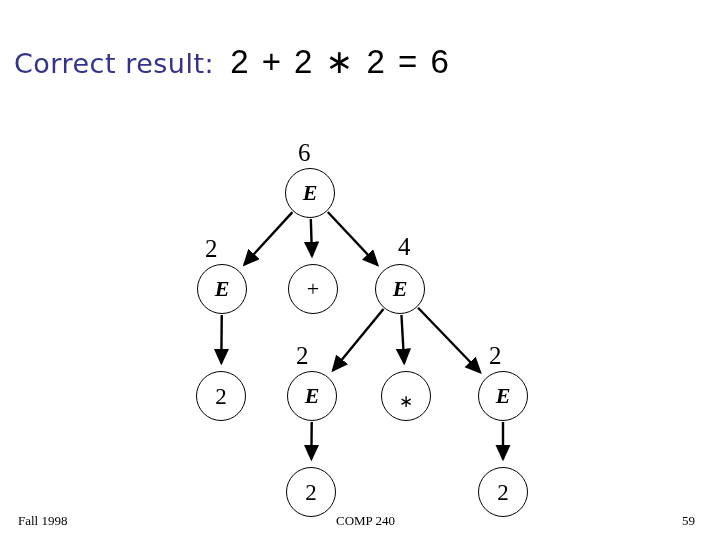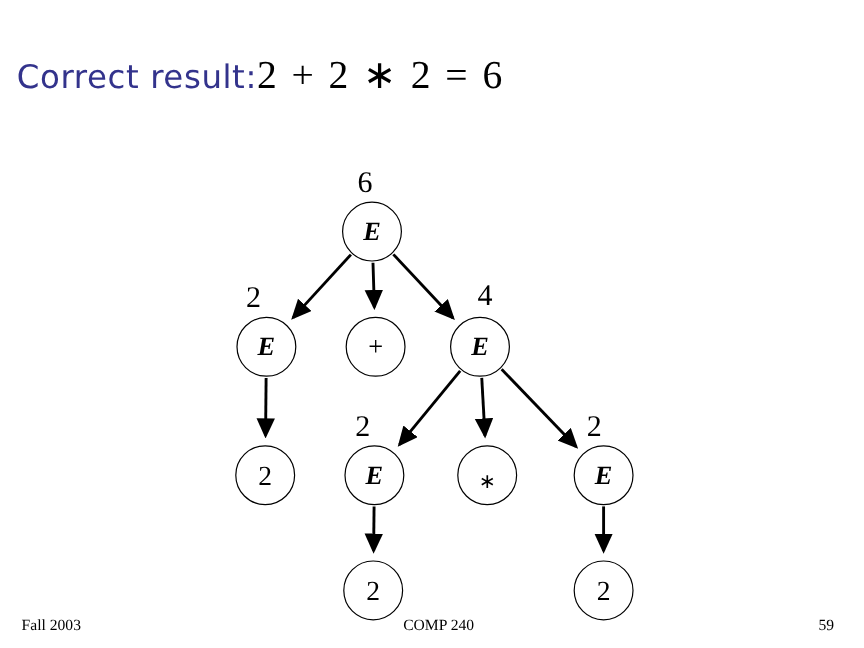--- a/index.html
+++ b/index.html
@@ -28,22 +28,23 @@
   }
   #title-label {
     color: #33338c;
     font-family: "DejaVu Sans", sans-serif;
     font-size: 27px;
     font-weight: 500;
     letter-spacing: 0.5px;
   }
   #title-expression {
     color: #000000;
-    font-family: Liberation Serif, serif;
+    font-family: Liberation Sans, sans-serif;
     font-size: 33px;
+    margin-left: 16px;
     letter-spacing: 2px;
   }
 
   
   #tree-canvas {
     position: absolute;
     left: 0;
     top: 0;
     width: 720px;
     height: 540px;
@@ -182,18 +183,18 @@
         <div class="tree-node" style="left: 286px; top: 467px; width: 50px; height: 50px;">
           <span class="node-term">2</span>
         </div>
         <div class="tree-node" style="left: 478px; top: 467px; width: 50px; height: 50px;">
           <span class="node-term">2</span>
         </div>
       </div>
   </div>
 
   <div id="footer">
-    <span class="footer-cell" id="footer-left">Fall 2003</span>
+    <span class="footer-cell" id="footer-left">Fall 1998</span>
     <span class="footer-cell" id="footer-center">COMP 240</span>
     <span class="footer-cell" id="footer-right">59</span>
   </div>
 
 </div>
 
 </body></html>

